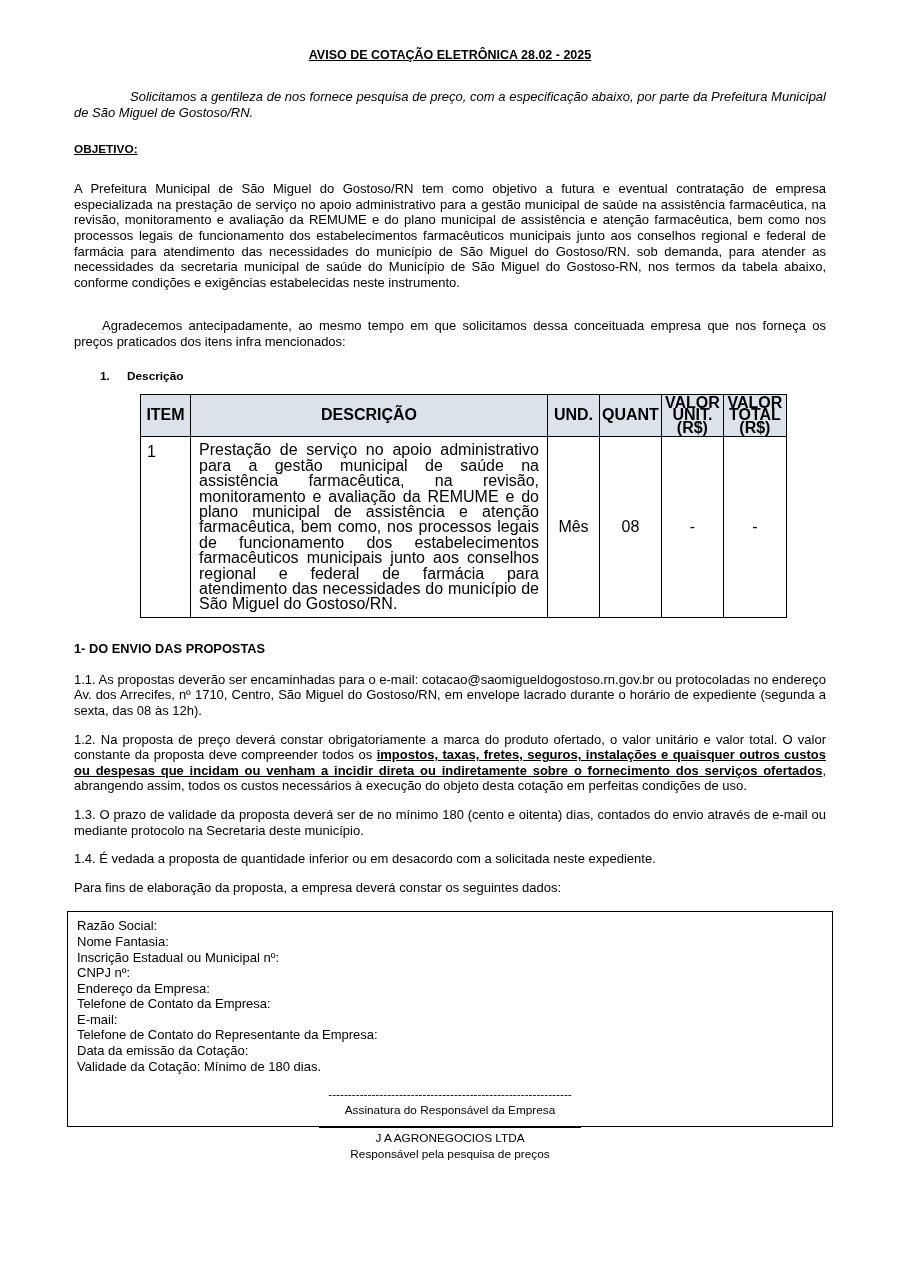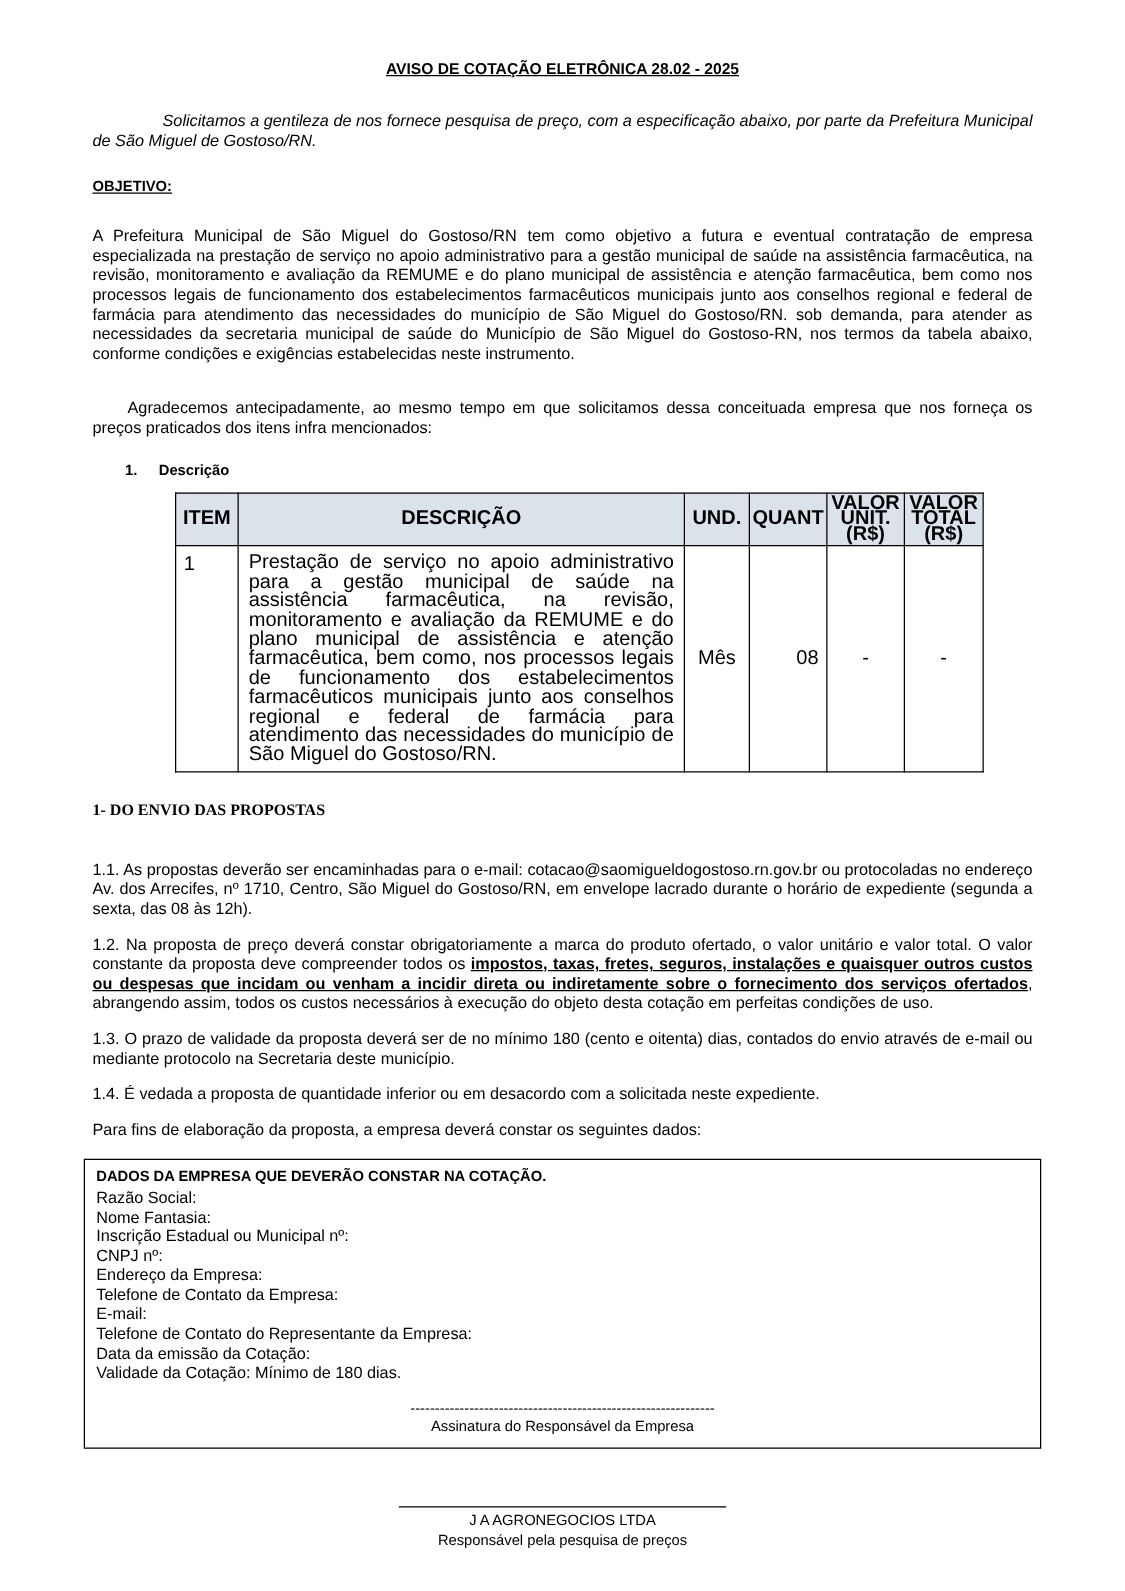--- a/index.html
+++ b/index.html
@@ -47,38 +47,38 @@
     vertical-align: middle;
     white-space: pre-line;
     height: 40px;
     padding: 2px 2px;
     line-height: 12.6px;
   }
   td { padding: 4px 6px; text-align: center; vertical-align: middle; }
   td.desc { text-align: justify; vertical-align: top; line-height: 15.4px; padding: 5px 8px; }
 
   .section-heading {
-    font-family: Liberation Serif, serif;
+    font-family: Liberation Sans, sans-serif;
     font-weight: bold;
     font-size: 12.8px;
-    margin-bottom: 32px;
+    margin-bottom: 16px;
   }
   .para { margin-bottom: 13px; }
   .emph { font-weight: bold; text-decoration: underline; }
 
   .data-box {
     border: 1px solid #000000;
     margin: 16px -7px 0 -7px;
     padding: 6px 9px 8px 9px;
   }
   .box-title { font-weight: bold; font-size: 11.8px; line-height: 15.6px; }
   .sig-dashes { margin-top: 13px; font-size: 11.8px; text-align: center; line-height: 15.6px; }
   .sig-label { font-size: 11.8px; text-align: center; line-height: 15.6px; }
 
-  .footer { margin-top: 46px; text-align: center; }
+  .footer { text-align: center; }
   .footer-line { width: 262px; border-bottom: 1px solid #000000; margin: 0 auto 3px auto; height: 1px; }
   .footer-company, .footer-role { font-size: 11.8px; line-height: 15.6px; }
 </style>
 </head>
 <body>
 
 <div class="page">
 
   <div class="title">AVISO DE COTAÇÃO ELETRÔNICA 28.02 - 2025</div>
 
@@ -115,41 +115,40 @@
         <th>VALOR
 TOTAL
 (R$)</th>
       </tr>
     </thead>
     <tbody>
       <tr>
         <td style="vertical-align:top; text-align:left; padding-top:6px;">1</td>
         <td class="desc">Prestação de serviço no apoio administrativo para a gestão municipal de saúde na assistência farmacêutica, na revisão, monitoramento e avaliação da REMUME e do plano municipal de assistência e atenção farmacêutica, bem como, nos processos legais de funcionamento dos estabelecimentos farmacêuticos municipais junto aos conselhos regional e federal de farmácia para atendimento das necessidades do município de São Miguel do Gostoso/RN.</td>
         <td style="text-align:center;">Mês</td>
-        <td style="text-align:right;">08</td>
+        <td style="text-align:center;">08</td>
         <td>-</td>
         <td>-</td>
       </tr>
     </tbody>
   </table>
 
   <div class="section-heading">1- DO ENVIO DAS PROPOSTAS</div>
 
   <p class="para">1.1. As propostas deverão ser encaminhadas para o e-mail: cotacao@saomigueldogostoso.rn.gov.br ou protocoladas no endereço Av. dos Arrecifes, nº 1710, Centro, São Miguel do Gostoso/RN, em envelope lacrado durante o horário de expediente (segunda a sexta, das 08 às 12h).</p>
 
   <p class="para"><span>1.2. Na proposta de preço deverá constar obrigatoriamente a marca do produto ofertado, o valor unitário e valor total. O valor constante da proposta deve compreender todos os </span><span class="emph">impostos, taxas, fretes, seguros, instalações e quaisquer outros custos ou despesas que incidam ou venham a incidir direta ou indiretamente sobre o fornecimento dos serviços ofertados</span><span>, abrangendo assim, todos os custos necessários à execução do objeto desta cotação em perfeitas condições de uso.</span></p>
 
   <p class="para">1.3. O prazo de validade da proposta deverá ser de no mínimo 180 (cento e oitenta) dias, contados do envio através de e-mail ou mediante protocolo na Secretaria deste município.</p>
 
   <p class="para">1.4. É vedada a proposta de quantidade inferior ou em desacordo com a solicitada neste expediente.</p>
 
   <p class="para">Para fins de elaboração da proposta, a empresa deverá constar os seguintes dados:</p>
 
   <div class="data-box">
-    <div class="box-title">DADOS DA EMPRESA QUE DEVERÃO CONSTAR NA COTAÇÃO.</div>
     <div class="field">Razão Social:</div>
     <div class="field">Nome Fantasia:</div>
     <div class="field">Inscrição Estadual ou Municipal nº:</div>
     <div class="field">CNPJ nº:</div>
     <div class="field">Endereço da Empresa:</div>
     <div class="field">Telefone de Contato da Empresa:</div>
     <div class="field">E-mail:</div>
     <div class="field">Telefone de Contato do Representante da Empresa:</div>
     <div class="field">Data da emissão da Cotação:</div>
     <div class="field">Validade da Cotação: Mínimo de 180 dias.</div>

